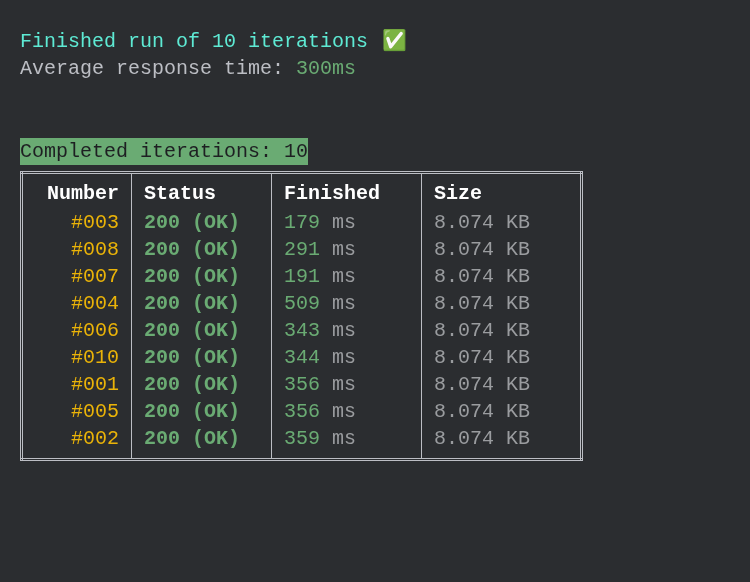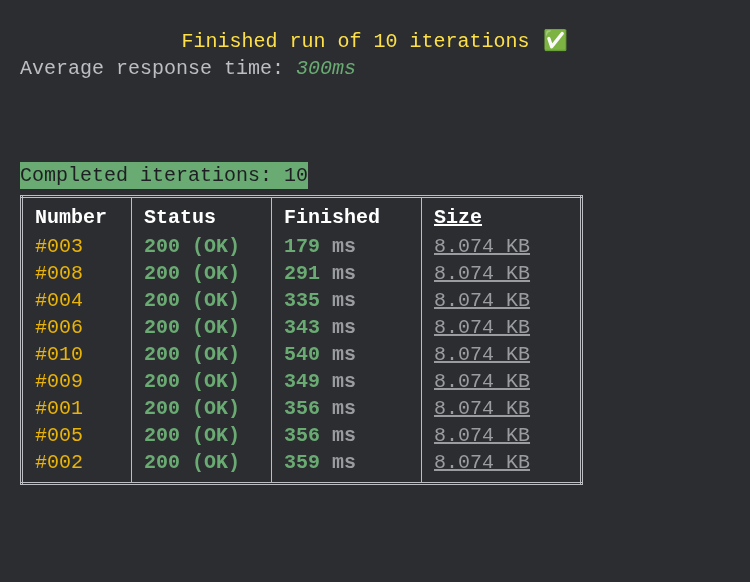--- a/index.html
+++ b/index.html
@@ -7,29 +7,29 @@
       background: #2b2d30;
       font-family: "SF Mono", "Monaco", "Consolas", "Courier New", monospace;
       font-size: 20px;
       line-height: 1.35;
       color: #bcbec4;
       padding: 28px 20px;
       width: 750px;
       height: 582px;
       overflow: hidden;
     }
-    .header-line { color: #fde047; text-align: center; }
+    .header-line { color: #5eead4; }
     .header-line .check { margin-left: 2px; }
     .avg-line { color: #bcbec4; }
-    .avg-line .value { color: #6aab73; font-style: italic; }
+    .avg-line .value { color: #6aab73; }
     .section-title {
       display: inline-block;
       background: #6aab73;
       color: #1e1f22;
-      margin-top: 80px;
+      margin-top: 56px;
       margin-bottom: 6px;
     }
     .table-wrap {
       margin-left: 0;
     }
     table {
       border-collapse: collapse;
       border: 3px double #bcbec4;
     }
     th, td {
@@ -42,27 +42,27 @@
     }
     th {
       color: #ffffff;
       font-weight: bold;
       padding-top: 6px;
       padding-bottom: 2px;
     }
     tbody tr:last-child td {
       padding-bottom: 6px;
     }
-    .col-number { width: 110px; }
+    .col-number { width: 110px; text-align: right; }
     .col-status  { width: 140px; }
     .col-duration{ width: 150px; }
-    .col-size    { width: 160px; text-decoration: underline; }
+    .col-size    { width: 160px; }
     .cell-number { color: #eab308; }
     .cell-status { color: #6aab73; font-weight: bold; }
-    .cell-duration { color: #6aab73; font-weight: bold; }
+    .cell-duration { color: #6aab73; }
     .cell-duration .unit { color: #9a9c9f; }
     .cell-size { color: #9a9c9f; }
   </style>
 </head>
 <body>
 
 
 
 <div class="header-line">
   <span>Finished run of 10 iterations</span>
@@ -91,41 +91,41 @@
           <td class="cell-duration col-duration"><span>179</span> <span class="unit">ms</span></td>
           <td class="cell-size col-size">8.074 KB</td>
         </tr>
         <tr>
           <td class="cell-number col-number">#008</td>
           <td class="cell-status col-status">200 (OK)</td>
           <td class="cell-duration col-duration"><span>291</span> <span class="unit">ms</span></td>
           <td class="cell-size col-size">8.074 KB</td>
         </tr>
         <tr>
+          <td class="cell-number col-number">#007</td>
+          <td class="cell-status col-status">200 (OK)</td>
+          <td class="cell-duration col-duration"><span>191</span> <span class="unit">ms</span></td>
+          <td class="cell-size col-size">8.074 KB</td>
+        </tr>
+        <tr>
           <td class="cell-number col-number">#004</td>
           <td class="cell-status col-status">200 (OK)</td>
-          <td class="cell-duration col-duration"><span>335</span> <span class="unit">ms</span></td>
+          <td class="cell-duration col-duration"><span>509</span> <span class="unit">ms</span></td>
           <td class="cell-size col-size">8.074 KB</td>
         </tr>
         <tr>
           <td class="cell-number col-number">#006</td>
           <td class="cell-status col-status">200 (OK)</td>
           <td class="cell-duration col-duration"><span>343</span> <span class="unit">ms</span></td>
           <td class="cell-size col-size">8.074 KB</td>
         </tr>
         <tr>
           <td class="cell-number col-number">#010</td>
           <td class="cell-status col-status">200 (OK)</td>
-          <td class="cell-duration col-duration"><span>540</span> <span class="unit">ms</span></td>
-          <td class="cell-size col-size">8.074 KB</td>
-        </tr>
-        <tr>
-          <td class="cell-number col-number">#009</td>
-          <td class="cell-status col-status">200 (OK)</td>
-          <td class="cell-duration col-duration"><span>349</span> <span class="unit">ms</span></td>
+          <td class="cell-duration col-duration"><span>344</span> <span class="unit">ms</span></td>
           <td class="cell-size col-size">8.074 KB</td>
         </tr>
         <tr>
           <td class="cell-number col-number">#001</td>
           <td class="cell-status col-status">200 (OK)</td>
           <td class="cell-duration col-duration"><span>356</span> <span class="unit">ms</span></td>
           <td class="cell-size col-size">8.074 KB</td>
         </tr>
         <tr>
           <td class="cell-number col-number">#005</td>

